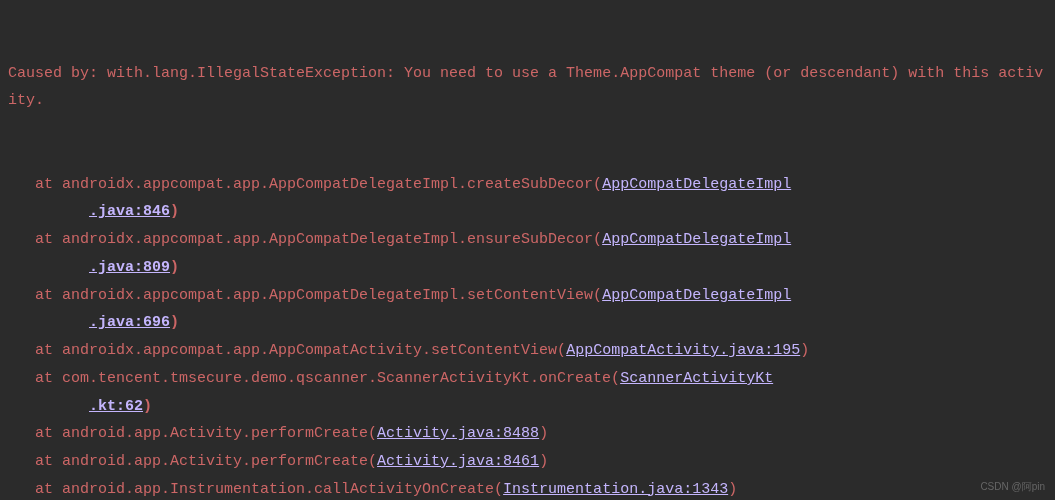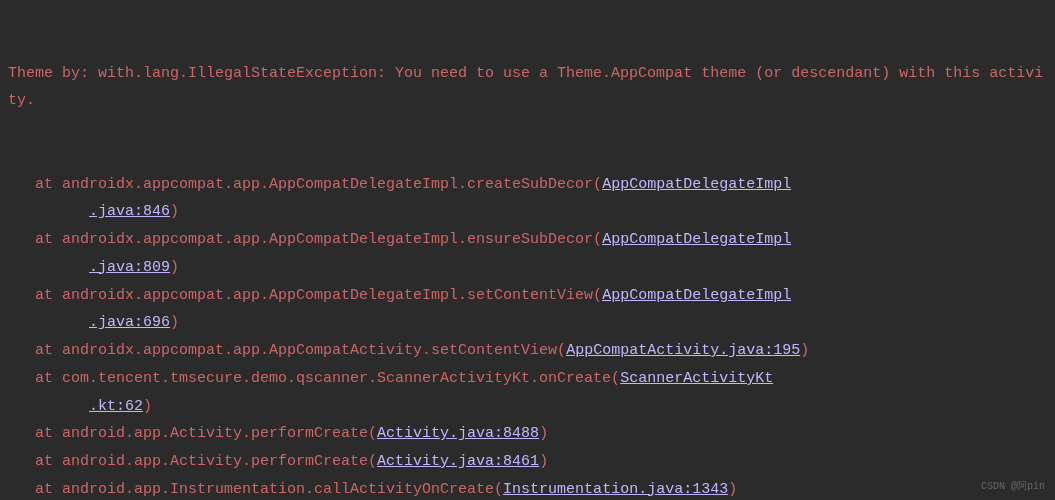--- a/index.html
+++ b/index.html
@@ -33,29 +33,30 @@
     text-decoration: underline;
     cursor: pointer;
   }
   .paren { color: #cc6666; }
   .watermark {
     position: absolute;
     right: 10px;
     bottom: 4px;
     font-size: 10px;
     color: #666;
-    font-family: Liberation Mono, monospace;
+    font-family: Liberation Sans, sans-serif;
   }
   .wrap-indent {
     padding-left: 6ch;
     display: block;
+    font-weight: bold;
   }
 </style>
 </head>
 <body>
 
 <div class="trace-container">
-  <div class="exception-msg"><span>Theme by: </span><span>with.lang.IllegalStateException</span>: <span>You need to use a Theme.AppCompat theme (or descendant) with this activity.</span></div>
+  <div class="exception-msg"><span>Caused by: </span><span>with.lang.IllegalStateException</span>: <span>You need to use a Theme.AppCompat theme (or descendant) with this activity.</span></div>
   <div id="frames"><div class="frame-line"><span class="at-kw">at </span><span class="at-kw">androidx.appcompat.app.AppCompatDelegateImpl.createSubDecor</span><span class="paren">(</span><span class="link">AppCompatDelegateImpl</span><br><span class="wrap-indent"><span class="link">.java:846</span><span class="paren">)</span></span></div><div class="frame-line"><span class="at-kw">at </span><span class="at-kw">androidx.appcompat.app.AppCompatDelegateImpl.ensureSubDecor</span><span class="paren">(</span><span class="link">AppCompatDelegateImpl</span><br><span class="wrap-indent"><span class="link">.java:809</span><span class="paren">)</span></span></div><div class="frame-line"><span class="at-kw">at </span><span class="at-kw">androidx.appcompat.app.AppCompatDelegateImpl.setContentView</span><span class="paren">(</span><span class="link">AppCompatDelegateImpl</span><br><span class="wrap-indent"><span class="link">.java:696</span><span class="paren">)</span></span></div><div class="frame-line"><span class="at-kw">at </span><span class="at-kw">androidx.appcompat.app.AppCompatActivity.setContentView</span><span class="paren">(</span><span class="link">AppCompatActivity.java:195</span><span class="paren">)</span></div><div class="frame-line"><span class="at-kw">at </span><span class="at-kw">com.tencent.tmsecure.demo.qscanner.ScannerActivityKt.onCreate</span><span class="paren">(</span><span class="link">ScannerActivityKt</span><br><span class="wrap-indent"><span class="link">.kt:62</span><span class="paren">)</span></span></div><div class="frame-line"><span class="at-kw">at </span><span class="at-kw">android.app.Activity.performCreate</span><span class="paren">(</span><span class="link">Activity.java:8488</span><span class="paren">)</span></div><div class="frame-line"><span class="at-kw">at </span><span class="at-kw">android.app.Activity.performCreate</span><span class="paren">(</span><span class="link">Activity.java:8461</span><span class="paren">)</span></div><div class="frame-line"><span class="at-kw">at </span><span class="at-kw">android.app.Instrumentation.callActivityOnCreate</span><span class="paren">(</span><span class="link">Instrumentation.java:1343</span><span class="paren">)</span></div></div>
   
 </div>
 
 <div class="watermark">CSDN @阿pin</div>
 
 </body></html>

